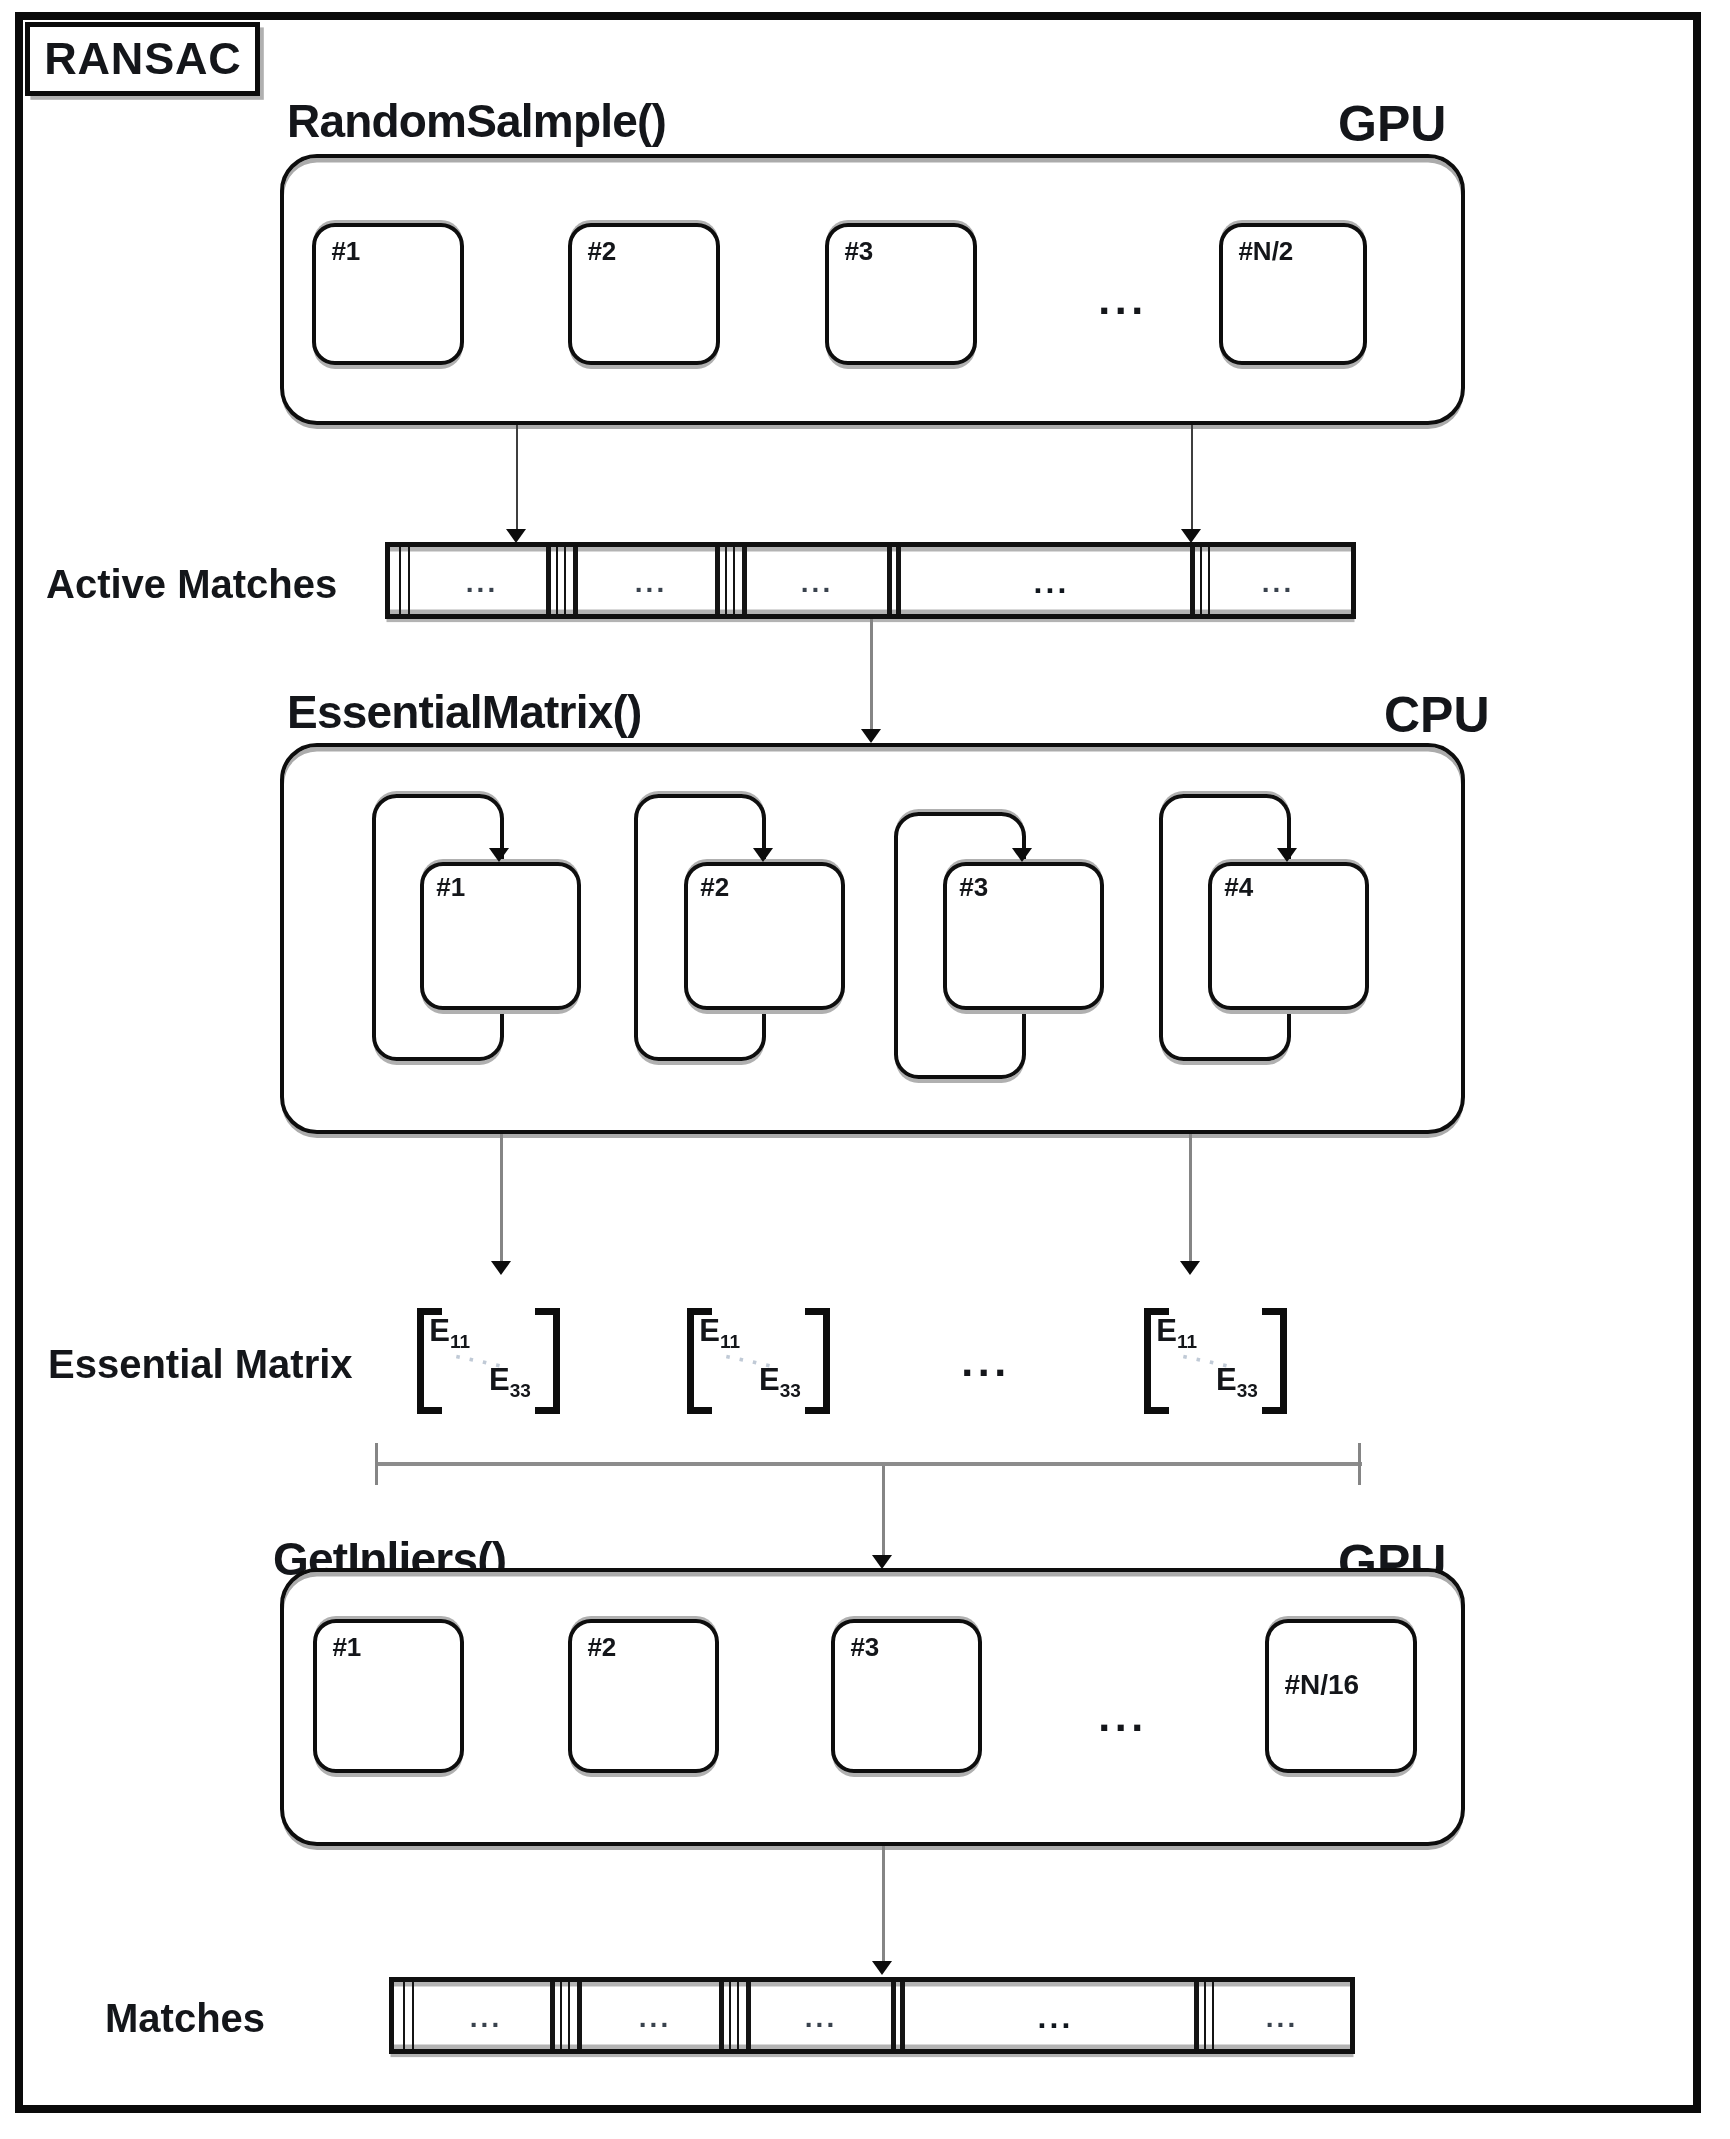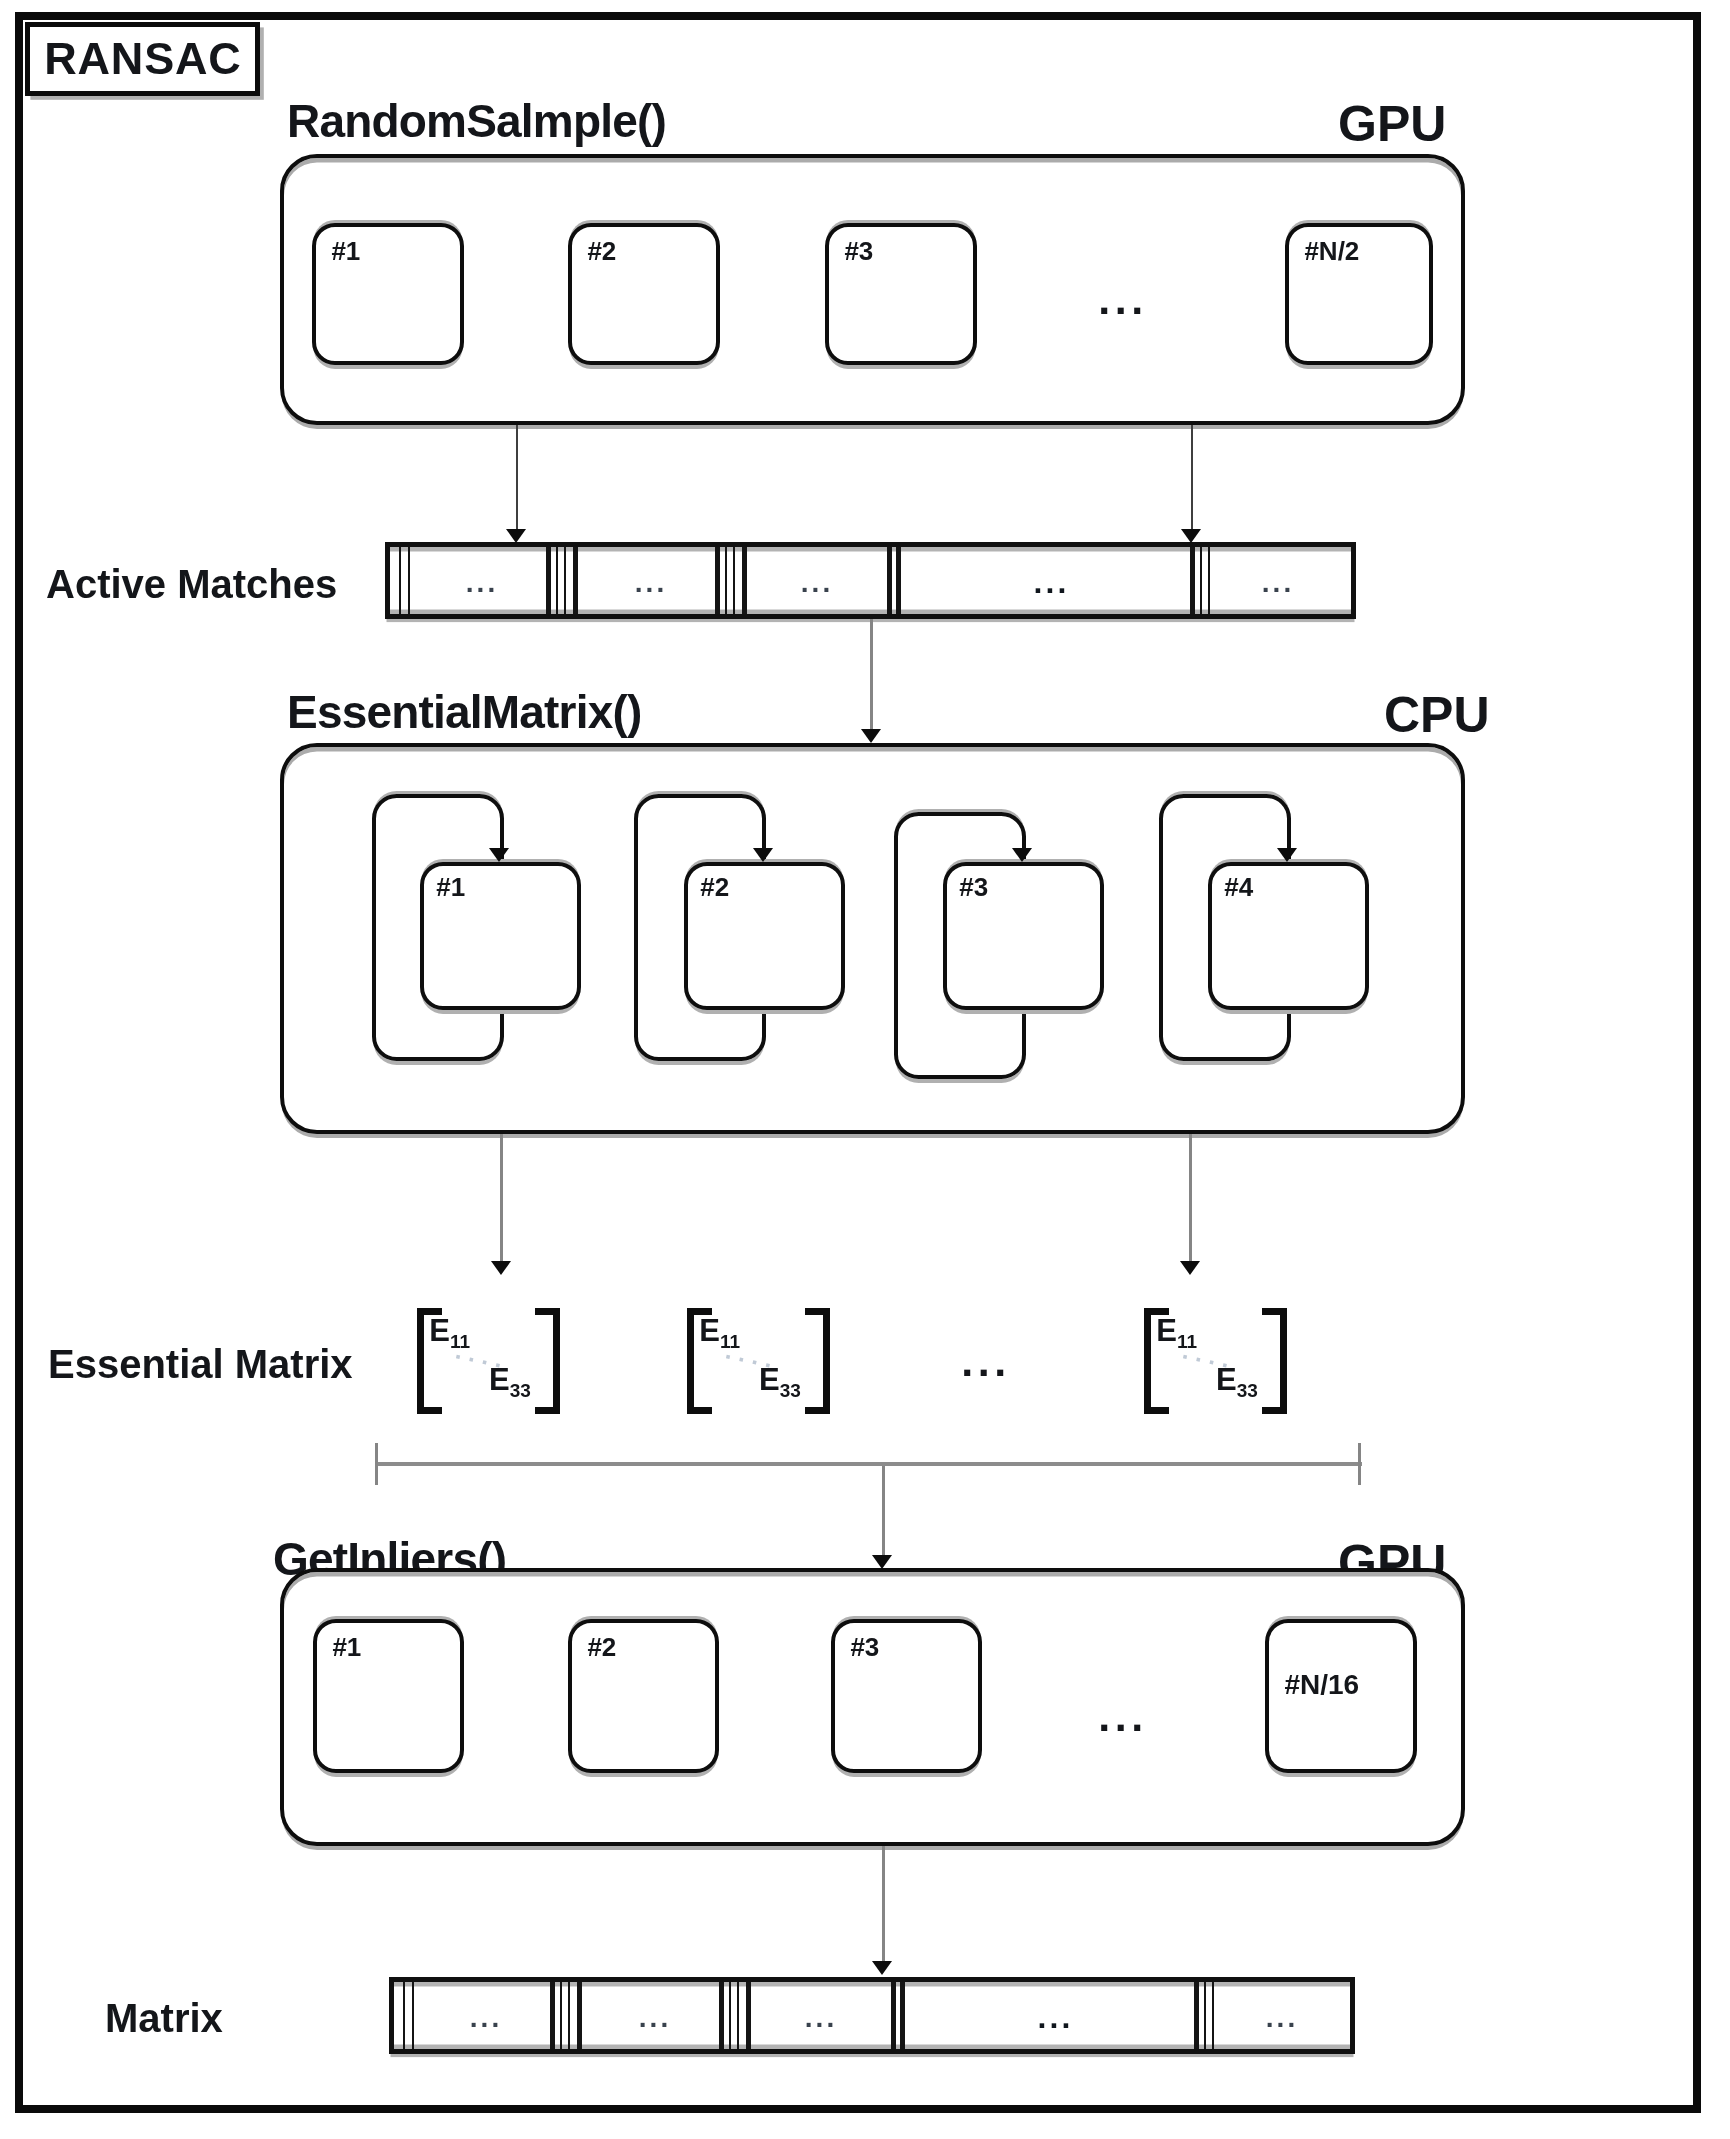--- a/index.html
+++ b/index.html
@@ -107,21 +107,21 @@
 
 <div class="thread" style="left:312px; top:223px; width:152px; height:142px;">
   <span class="tlabel">#1</span>
 </div>
 <div class="thread" style="left:568px; top:223px; width:152px; height:142px;">
   <span class="tlabel">#2</span>
 </div>
 <div class="thread" style="left:825px; top:223px; width:152px; height:142px;">
   <span class="tlabel">#3</span>
 </div>
-<div class="thread" style="left:1285px; top:223px; width:148px; height:142px;">
+<div class="thread" style="left:1219px; top:223px; width:148px; height:142px;">
   <span class="tlabel">#N/2</span>
 </div>
 <span class="dots" style="left:1069px; top:275px; width:108px;">...</span>
 
 <div class="vline" style="left:516px; top:425px; height:106px;"></div>
 <div class="ah" style="left:506px; top:529px;"></div>
 <div class="vline" style="left:1191px; top:425px; height:106px;"></div>
 <div class="ah" style="left:1181px; top:529px;"></div>
 
 <span class="lbl side-label" style="left:46px; top:562px;">Active Matches</span>
@@ -235,21 +235,21 @@
   <span class="tlabel">#3</span>
 </div>
 <div class="thread" style="left:1265px; top:1619px; width:152px; height:154px;">
   <span class="tlabel" style="font-size:28px;margin-top:37px;">#N/16</span>
 </div>
 <span class="dots" style="left:1069px; top:1692px; width:108px;">...</span>
 
 <div class="vline gray" style="left:882px; top:1846px; height:115px;"></div>
 <div class="ah" style="left:872px; top:1961px;"></div>
 
-<span class="lbl side-label" style="left:105px; top:1996px;">Matrix</span>
+<span class="lbl side-label" style="left:105px; top:1996px;">Matches</span>
 
 <div class="seg-bar" style="left:389px; top:1977px; width:966px;">
   <div class="vdiv" style="left:9.2px;  width:2.3px;"></div>
   <div class="vdiv" style="left:17.7px;  width:2.3px;"></div>
   <div class="vdiv" style="left:156px; width:4.6px;"></div>
   <div class="vdiv" style="left:166px; width:2.3px;"></div>
   <div class="vdiv" style="left:174px; width:2.3px;"></div>
   <div class="vdiv" style="left:183px; width:4.6px;"></div>
   <div class="vdiv" style="left:325px; width:4.6px;"></div>
   <div class="vdiv" style="left:335px; width:2.3px;"></div>

